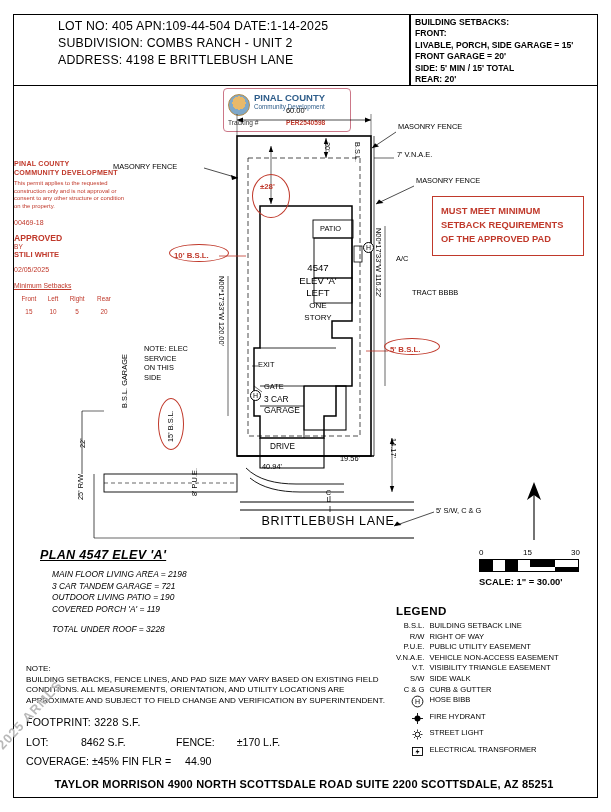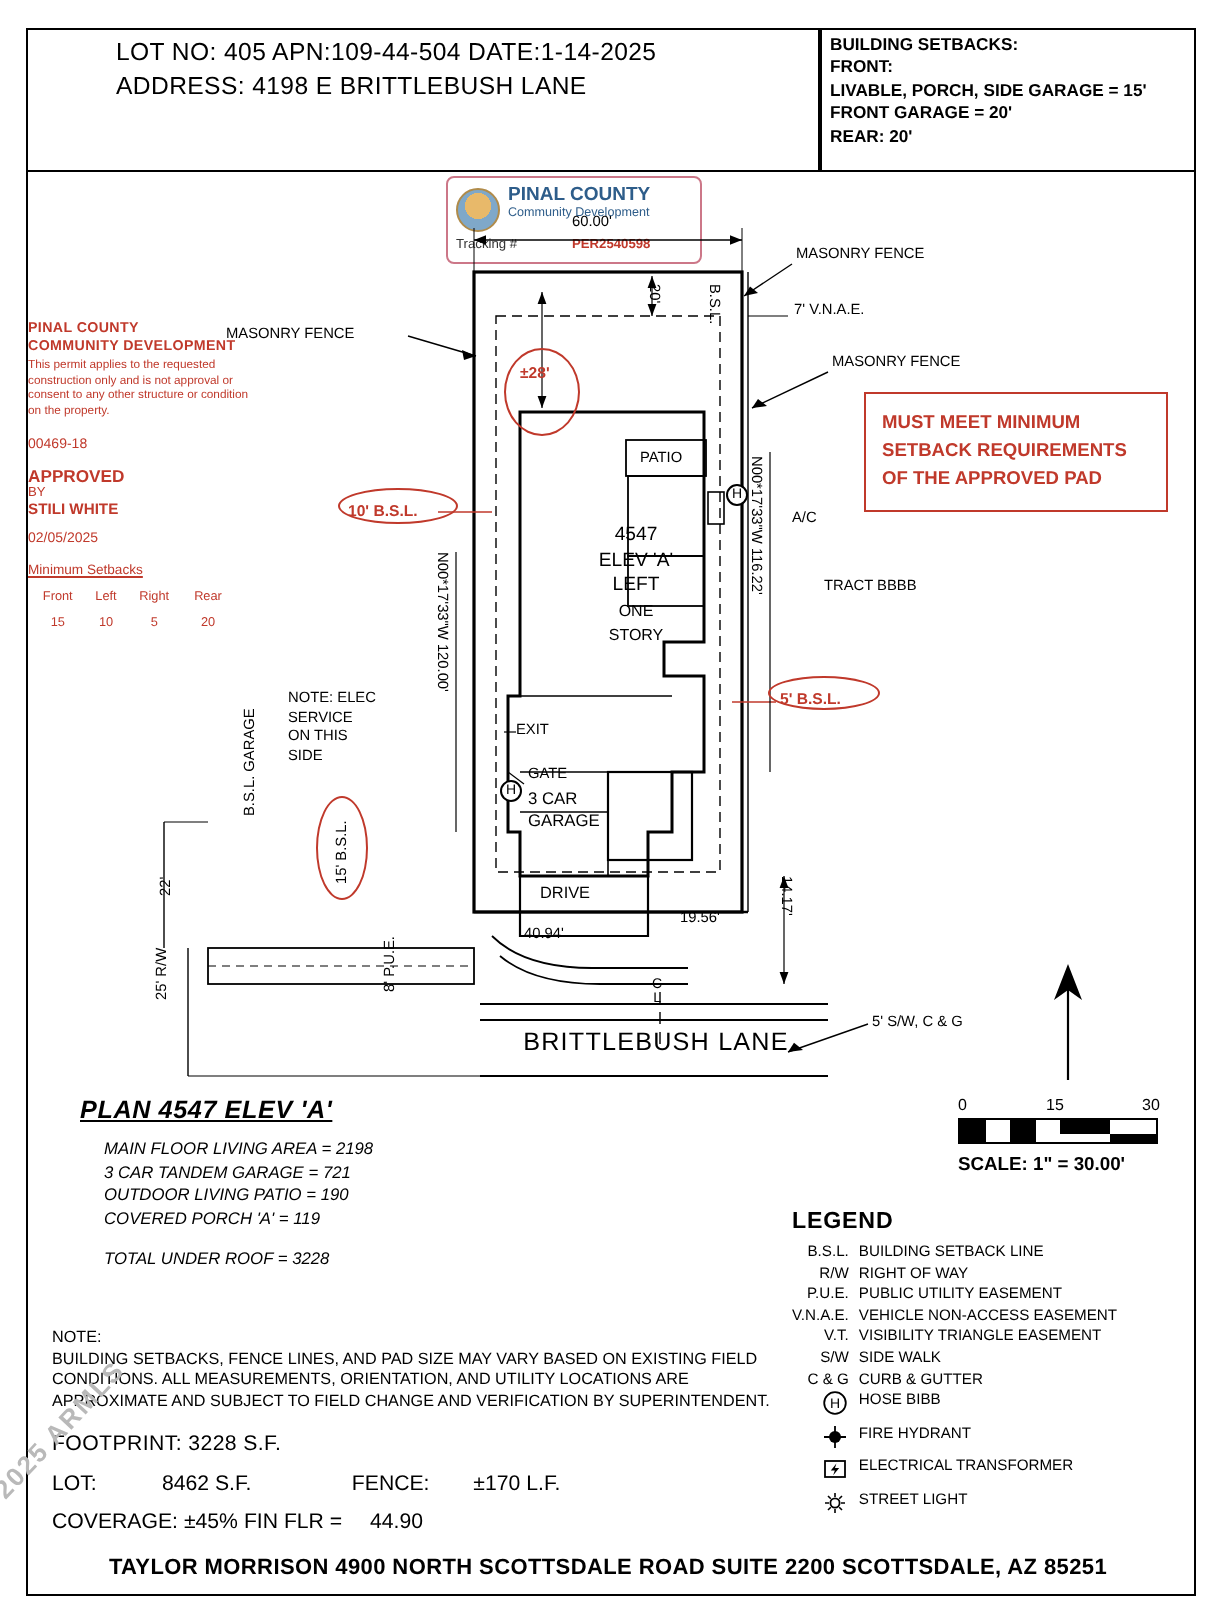--- a/index.html
+++ b/index.html
@@ -143,28 +143,30 @@
 </head>
 <body>
 
 <div id="sheet">
 
   <div class="frame"></div>
 
   <div class="titleblock">
     <div class="tb-left">
       <div>LOT NO: 405  APN:109-44-504  DATE:1-14-2025</div>
+      <div>SUBDIVISION: COMBS RANCH - UNIT 2</div>
       <div>ADDRESS: 4198 E BRITTLEBUSH LANE</div>
     </div>
     <div class="tb-div"></div>
     <div class="tb-right">
       <div>BUILDING SETBACKS:</div>
       <div>FRONT:</div>
       <div>LIVABLE, PORCH, SIDE GARAGE = 15'</div>
       <div>FRONT GARAGE = 20'</div>
+      <div>SIDE: 5' MIN / 15' TOTAL</div>
       <div>REAR: 20'</div>
     </div>
   </div>
 
   <div class="stamp">
     <div class="logo"></div>
     <div class="t1">PINAL COUNTY</div>
     <div class="t2">Community Development</div>
     <div class="t3">Tracking #</div>
     <div class="t4">PER2540598</div>
@@ -306,34 +308,34 @@
           <svg width="13" height="13" viewBox="0 0 13 13">
                 <circle cx="6.5" cy="6.5" r="3" fill="#000"></circle>
                 <path d="M6.5 1v11M1 6.5h11" stroke="#000" stroke-width="0.9"></path>
               </svg>
         </td>
         <td class="v">FIRE HYDRANT</td>
       </tr>
       <tr>
         <td class="symcell">
           <svg width="13" height="13" viewBox="0 0 13 13">
+                <circle cx="6.5" cy="6.5" r="2.3" fill="none" stroke="#000" stroke-width="0.9"></circle>
+                <path d="M6.5 1.5v2M6.5 9.5v2M1.5 6.5h2M9.5 6.5h2M3 3l1.4 1.4M10 10L8.6 8.6M10 3L8.6 4.4M3 10l1.4-1.4" stroke="#000" stroke-width="0.8"></path>
+              </svg>
+        </td>
+        <td class="v">STREET LIGHT</td>
+      </tr>
+      <tr>
+        <td class="symcell">
+          <svg width="13" height="13" viewBox="0 0 13 13">
                 <rect x="1.5" y="2.5" width="10" height="8" fill="none" stroke="#000" stroke-width="0.9"></rect>
                 <path d="M7.2 3.8L4.4 7.2h2L5.6 9.6 8.6 6H6.5z" fill="#000"></path>
               </svg>
         </td>
         <td class="v">ELECTRICAL TRANSFORMER</td>
-      </tr>
-      <tr>
-        <td class="symcell">
-          <svg width="13" height="13" viewBox="0 0 13 13">
-                <circle cx="6.5" cy="6.5" r="2.3" fill="none" stroke="#000" stroke-width="0.9"></circle>
-                <path d="M6.5 1.5v2M6.5 9.5v2M1.5 6.5h2M9.5 6.5h2M3 3l1.4 1.4M10 10L8.6 8.6M10 3L8.6 4.4M3 10l1.4-1.4" stroke="#000" stroke-width="0.8"></path>
-              </svg>
-        </td>
-        <td class="v">STREET LIGHT</td>
       </tr>
     </tbody>
       </table>
   </div>
 
   <div class="footer">TAYLOR MORRISON 4900 NORTH SCOTTSDALE ROAD SUITE 2200  SCOTTSDALE, AZ  85251</div>
   <div class="watermark">2025 ARMLS</div>
 
   <div id="plot">
     <svg width="584" height="460" viewBox="0 0 584 460">

